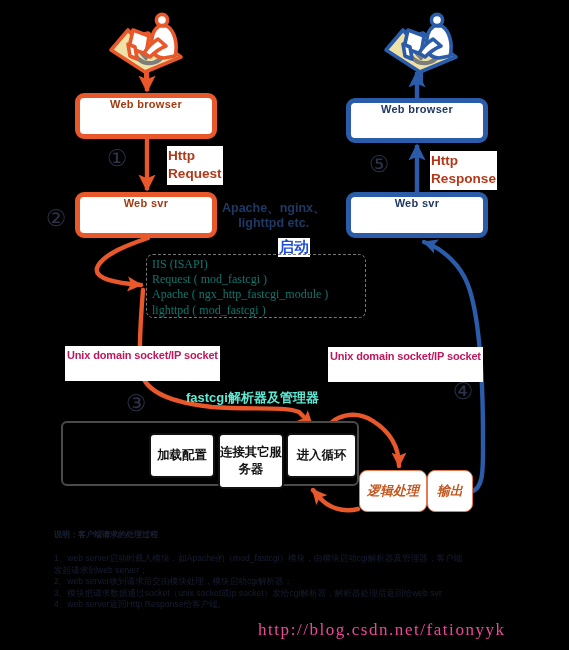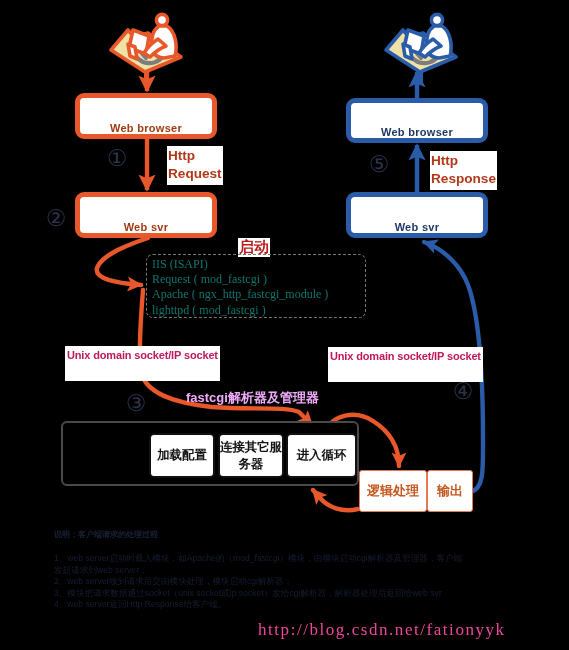--- a/index.html
+++ b/index.html
@@ -3,62 +3,62 @@
 <meta charset="utf-8">
 <title>FastCGI flow</title>
 <style>
   html,body{margin:0;padding:0;background:#000;}
   body{width:569px;height:650px;overflow:hidden;font-family:"Liberation Sans",sans-serif;}
   #stage{position:relative;width:569px;height:650px;background:#000;}
   .abs{position:absolute;}
   svg{position:absolute;left:0;top:0;pointer-events:none;}
 
   
-  .nodebox{position:absolute;background:#fff;display:flex;align-items:flex-end;
+  .nodebox{position:absolute;background:#fff;display:flex;align-items:flex-start;
            justify-content:center;box-sizing:border-box;}
   .nodebox span{font-weight:bold;font-size:11px;letter-spacing:.3px;}
   .nb-orange{border:5px solid #E8582A;border-radius:9px;}
   .nb-orange span{color:#A23A12;}
   .nb-blue{border:5px solid #2A5CAA;border-radius:9px;}
   .nb-blue span{color:#1F3864;}
 
   
   .lbl{position:absolute;background:#fff;font-weight:bold;line-height:1.12;
        box-sizing:border-box;white-space:pre;}
   .lbl-http{color:#B1391A;font-size:13.6px;line-height:18px;padding:1px 1px 2px;}
   .lbl-sock{color:#be185d;font-size:11px;letter-spacing:-0.15px;padding:2px 2px 18px;line-height:15px;}
-  .lbl-start{color:#b91c1c;font-size:15px;padding:1px 1px 2px;line-height:16px;}
+  .lbl-start{color:#1d4ed8;font-size:15px;padding:1px 1px 2px;line-height:16px;margin-left:40px;}
 
   
   .step{position:absolute;width:24px;height:24px;color:#2b3249;font-size:23px;
         display:flex;align-items:center;justify-content:center;
         font-family:"DejaVu Sans",sans-serif;box-sizing:border-box;
         line-height:1;}
 
   
-  .dtext{position:absolute;color:#f0abfc;white-space:pre;}
+  .dtext{position:absolute;color:#5eead4;white-space:pre;}
 
   
   #modbox{position:absolute;left:146px;top:254px;width:220px;height:64px;
           border:1.6px dashed #767676;border-radius:7px;box-sizing:border-box;
           padding-top:2px;}
   #modbox div{color:#0f766e;font-size:12px;line-height:15.2px;
               font-family:"Liberation Serif",serif;padding-left:5px;white-space:nowrap;}
 
   
   #cgibox{position:absolute;left:61px;top:421px;width:298px;height:65px;
           border:2px solid #4a4a4a;border-radius:6px;box-sizing:border-box;
           background:#000;}
   .cgistep{position:absolute;background:#fff;border:2px solid #111;
            border-radius:5px;display:flex;align-items:center;justify-content:center;
            text-align:center;color:#121212;font-size:12.4px;line-height:17px;
            font-weight:bold;box-sizing:border-box;}
   .pbox{position:absolute;background:#fff;border:1.6px solid #E8784F;
-        border-radius:3px;display:flex;align-items:center;justify-content:center;
-        color:#C4561E;font-size:13px;font-weight:bold;box-sizing:border-box;}
+        border-radius:8px;display:flex;align-items:center;justify-content:center;
+        color:#C4561E;font-size:13px;font-weight:bold;box-sizing:border-box;font-style:italic;}
 
   
   #notes{position:absolute;left:54px;top:528px;width:415px;}
   #notes .ntitle{color:#1b2238;font-size:8.1px;font-weight:bold;line-height:13px;
                  margin-bottom:12px;letter-spacing:-0.1px;}
   #notes .nline{color:#171e33;font-size:8.6px;line-height:11.6px;white-space:nowrap;}
   #watermark{position:absolute;left:258px;top:620px;color:#ec4899;
              font-family:Liberation Serif, serif;font-size:17px;
              letter-spacing:1.55px;}
 
@@ -153,20 +153,23 @@
   </div>
   <div class="step" style="left:105px;top:146px;">①</div>
   <div class="lbl lbl-http" style="left:167px;top:146px;">Http
 Request</div>
 
   <div class="nodebox nb-orange" style="left:75px;top:192px;width:142px;height:46px;">
     <span>Web svr</span>
   </div>
   <div class="step" style="left:44px;top:206px;">②</div>
 
+  <div class="dtext" style="left:222px;top:201px;font-size:12.5px;line-height:14.5px;font-weight:bold;
+              text-align:center;color:#1F3864;">Apache、nginx、
+lighttpd etc.</div>
 
   <div class="lbl lbl-start" style="left:238px;top:238px;">启动</div>
 
   <div id="modbox">
       <div>IIS (ISAPI)</div>
       <div>Request ( mod_fastcgi )</div>
       <div>Apache ( ngx_http_fastcgi_module )</div>
       <div>lighttpd ( mod_fastcgi )</div>
     </div>
 
@@ -183,21 +186,21 @@
   <div class="nodebox nb-blue" style="left:346px;top:192px;width:142px;height:46px;">
     <span>Web svr</span>
   </div>
   <div class="step" style="left:451px;top:379px;">④</div>
 
   <div class="step" style="left:124px;top:391px;">③</div>
   <div class="dtext" style="left:186px;top:389px;font-size:13px;font-weight:bold;">fastcgi解析器及管理器</div>
 
   <div id="cgibox">
       <div class="cgistep" style="left: 86px; top: 10px; width: 66px; height: 45px;">加载配置</div>
-      <div class="cgistep" style="left: 155px; top: 10px; width: 66px; height: 45px;">连接其它服务器</div>
+      <div class="cgistep" style="left: 155px; top: 10px; width: 66px; height: 56px;">连接其它服务器</div>
       <div class="cgistep" style="left: 223px; top: 10px; width: 71px; height: 45px;">进入循环</div>
     </div>
 
   <div class="pbox" style="left:359px;top:470px;width:68px;height:42px;">逻辑处理</div>
   <div class="pbox" style="left:427px;top:470px;width:46px;height:42px;">输出</div>
 
   <div id="notes">
     <div class="ntitle">说明：客户端请求的处理过程</div>
   <div class="nline">1、web server启动时载入模块，如Apache的（mod_fastcgi）模块，由模块启动cgi解析器及管理器，客户端</div>
       <div class="nline">发起请求到web server；</div>

